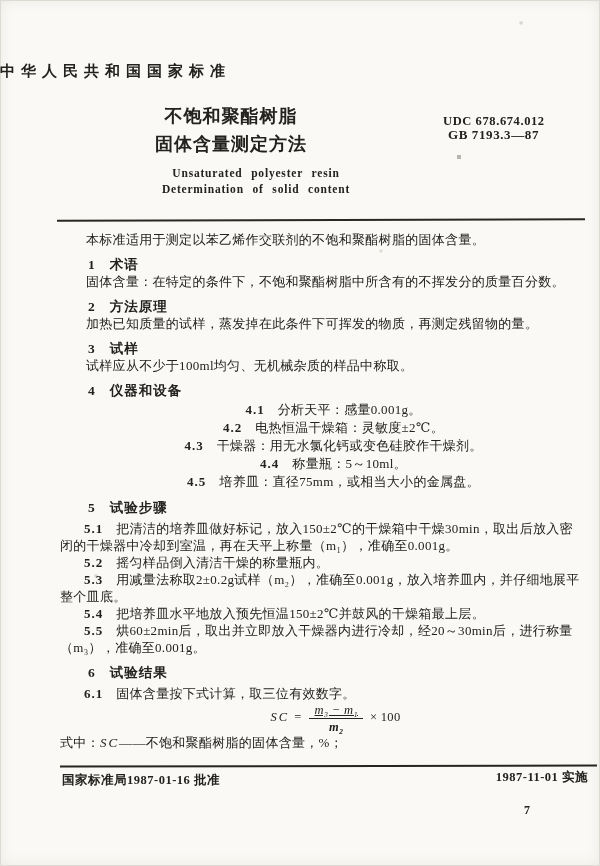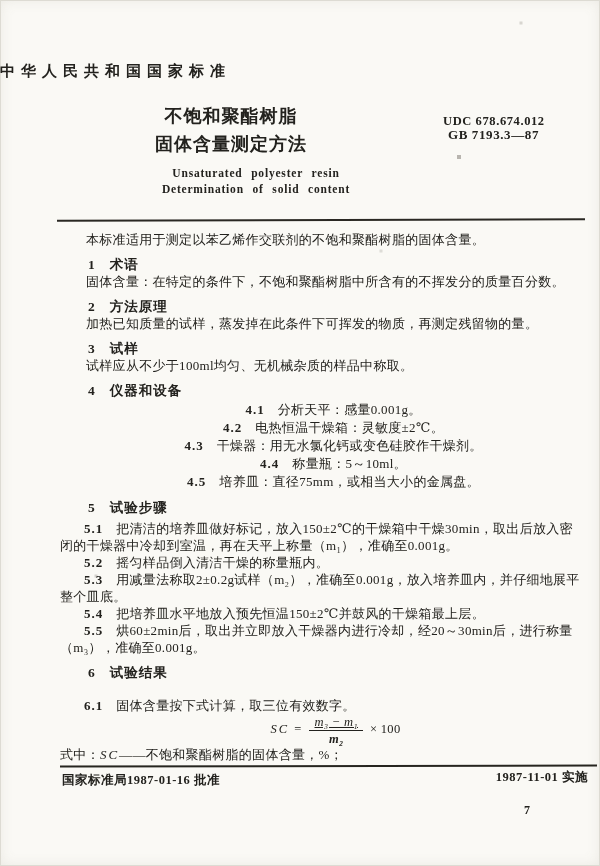--- a/index.html
+++ b/index.html
@@ -23,21 +23,21 @@
   .content{position:absolute;top:231px;left:60px;right:17px;font-size:13px;line-height:17px;letter-spacing:0.3px;}
   .content p{margin:0;}
   .intro{margin-top:5px;text-indent:26px;}
   h2.sec{margin:8px 0 0 28px;font-size:13.5px;font-weight:bold;line-height:17px;letter-spacing:1px;}
   .sec-no{margin-right:14px;}
   .sec-body{margin-top:4px;text-indent:26px;}
   .apparatus{margin-top:2px;}
   .apparatus p{line-height:18px;text-indent:24px;text-align:center;}
   .steps{margin-top:4px;}
   .steps p{line-height:17px;text-indent:24px;}
-  .results{margin-top:16px;}
+  .results{margin-top:4px;}
   .results p{line-height:17px;text-indent:24px;}
   .item-no{font-weight:bold;margin-right:13px;letter-spacing:1px;}
   
   .formula{margin-top:1px;text-align:center;padding-left:28px;font-size:12.5px;}
   .f-sym{font-style:italic;letter-spacing:2px;}
   .f-eq{margin:0 5px;}
   .frac{display:inline-block;vertical-align:middle;text-align:center;line-height:14px;margin:0 3px;}
   .fnum{display:block;padding:0 5px 1px;border-bottom:1.5px solid #23221e;font-style:italic;text-decoration:underline;}
   .fden{display:block;padding-top:1px;font-style:italic;font-weight:bold;}
   .f-factor{margin-left:4px;}

